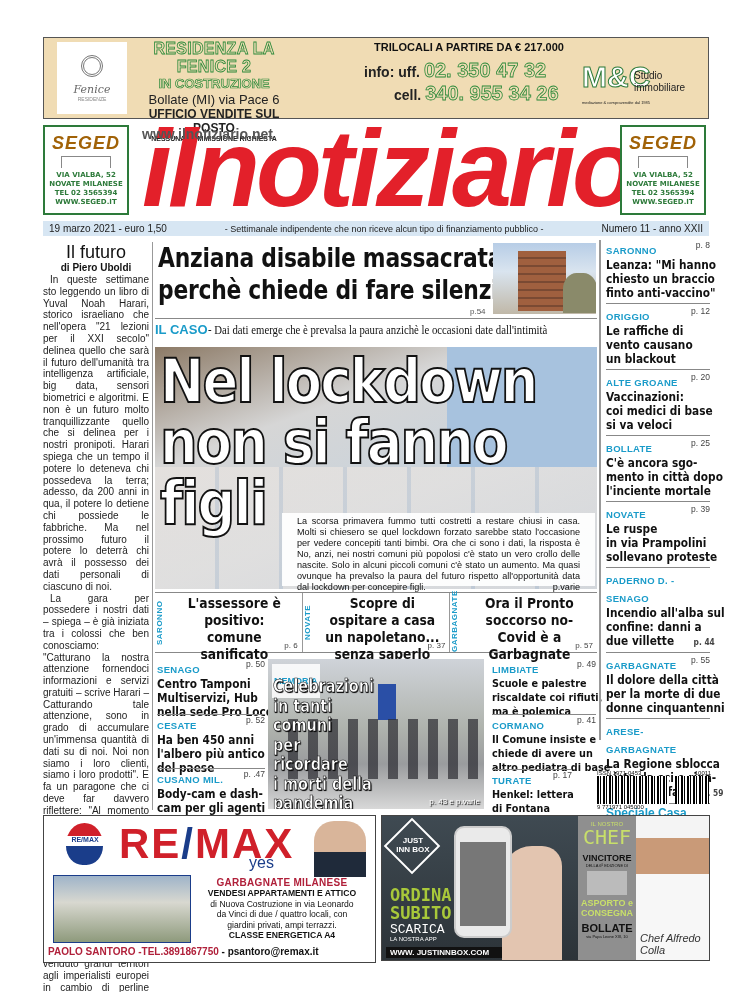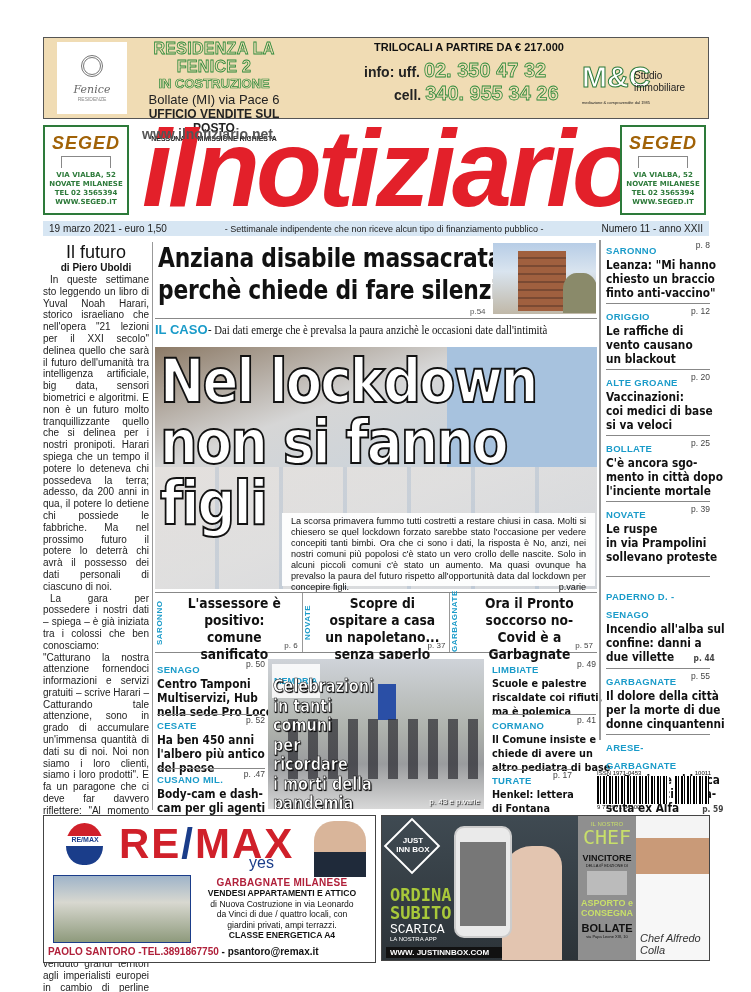--- a/index.html
+++ b/index.html
@@ -54,21 +54,21 @@
 
   .caso-line { left: 155px; top: 318px; width: 442px; border-top: 1px solid #888; padding-top: 3px; font-size: 12px; white-space: nowrap; }
   .caso-line .tag { color: #1a9bc9; font-weight: bold; font-size: 13px; }
   .caso-line .txt { font-family: "Liberation Serif", serif; font-size: 12.5px; transform: scaleX(0.86); display:inline-block; transform-origin:left; }
 
   
   .main-photo { left: 155px; top: 347px; width: 442px; height: 242px; background: linear-gradient(160deg,#8c7a66 0%,#d6d6d6 30%,#c9d3dc 60%,#9fb7d0 100%); overflow: hidden; }
   .main-photo .cribs { position:absolute; left:0; top: 120px; width: 100%; height: 122px; background: repeating-linear-gradient(90deg,#e9e4e0 0 60px,#c8ced6 60px 64px); opacity:0.7; }
   .main-photo .wall { position:absolute; right:0; top:0; width: 150px; height: 120px; background:#a7c2de; }
   .big-title { left: 160px; top: 351px; font-size: 60px; font-weight: bold; color: #fff; line-height: 61px; -webkit-text-stroke: 2px #111; font-family: "DejaVu Sans", sans-serif; letter-spacing: -2px; transform: scaleX(0.88); transform-origin: left top; }
-  .lead-box { left: 282px; top: 513px; width: 313px; height: 73px; background: rgba(255,255,255,0.93); padding: 3px 9px; font-size: 9.1px; line-height: 11px; text-align: justify; color:#111; }
+  .lead-box { left: 282px; top: 513px; width: 313px; height: 73px; background: rgba(255,255,255,0.93); padding: 3px 15px; font-size: 9.1px; line-height: 11px; text-align: justify; color:#111; }
 
   
   .strip { left: 155px; top: 592px; width: 442px; height: 61px; border-top: 1px solid #888; border-bottom: 1px solid #888; display:flex; }
   .strip-item { position: relative; flex: 1; display:flex; }
   .strip-item + .strip-item { border-left: 1px solid #999; }
   .vtag { width: 12px; writing-mode: vertical-rl; transform: rotate(180deg); font-size: 8px; color:#1a9bc9; font-weight:bold; text-align:center; letter-spacing:0.5px; }
   .strip-item .ttl { flex: 1; text-align:center; font-size: 14.5px; font-weight: bold; line-height: 17px; padding-top: 2px; font-family: "DejaVu Sans", sans-serif; transform: scaleX(0.85); }
   .strip-item .pg { position:absolute; right: 4px; bottom: 2px; font-size: 8px; color:#444; }
 
   
@@ -314,21 +314,21 @@
     <div class="ttl">C'è ancora sgo-</div>
     <div class="ttl">mento in città dopo</div>
     <div class="ttl">l'inciente mortale</div>
   </div>
   <div class="brief brief-sep" style="position:relative;margin-top:3px;padding-top:2px">
     <span class="tag">NOVATE</span><span class="pg">p. 39</span>
     <div class="ttl">Le ruspe</div>
     <div class="ttl">in via Prampolini</div>
     <div class="ttl">sollevano proteste</div>
   </div>
-  <div class="brief brief-sep" style="position:relative;margin-top:12px;padding-top:9px">
+  <div class="brief brief-sep" style="position:relative;margin-top:3px;padding-top:2px">
     <span class="tag">PADERNO D. - SENAGO</span>
     <div class="ttl">Incendio all'alba sul</div>
     <div class="ttl">confine: danni a</div>
     <div class="ttl"><span>due villette</span> <span class="pg" style="float:none;margin-left:18px">p. 44</span></div>
   </div>
   <div class="brief brief-sep" style="position:relative;margin-top:3px;padding-top:2px">
     <span class="tag">GARBAGNATE</span><span class="pg">p. 55</span>
     <div class="ttl">Il dolore della città</div>
     <div class="ttl">per la morte di due</div>
     <div class="ttl">donne cinquantenni</div>

